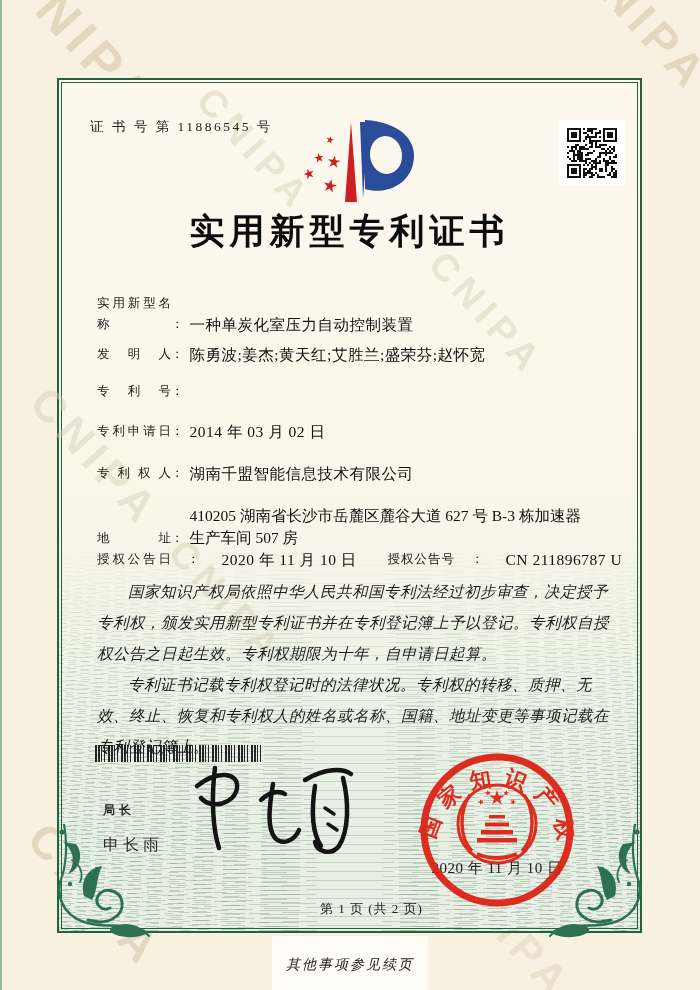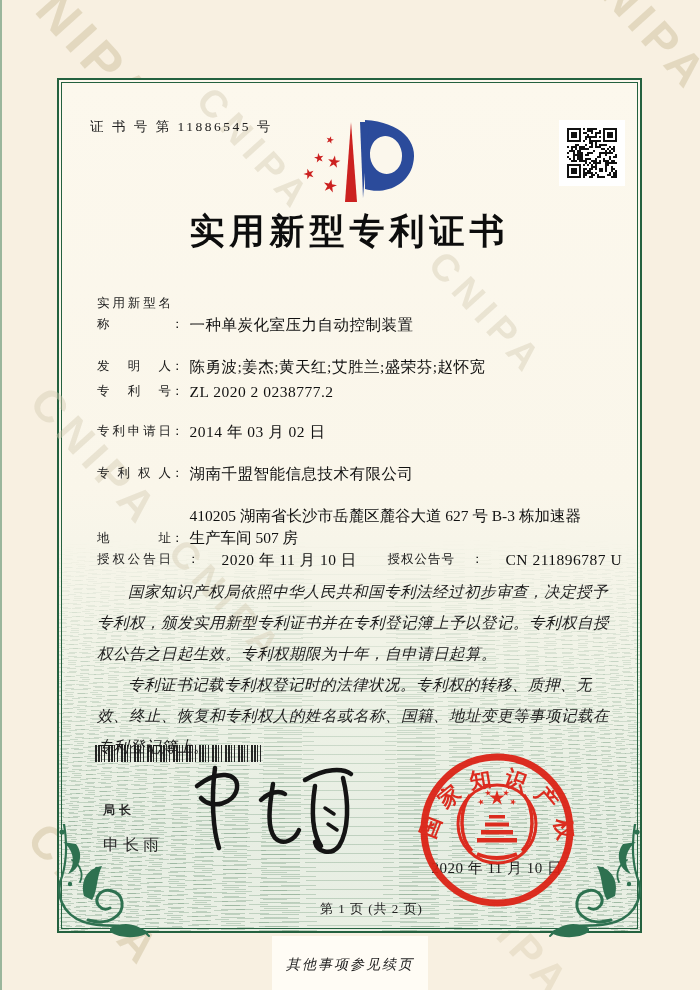--- a/index.html
+++ b/index.html
@@ -415,29 +415,28 @@
       </svg>
   </div>
 
   <div class="doc-title">实用新型专利证书</div>
 
   <div class="row" style="top:213px">
     <span class="flabel">实用新型名称</span>
       <span class="fcolon">：</span>
     <span class="fval">一种单炭化室压力自动控制装置</span>
   </div>
-  <div class="row" style="top:276px">
+  <div class="row" style="top:264px">
     <span class="flabel">发明人</span>
       <span class="fcolon">：</span>
     <span class="fval">陈勇波;姜杰;黄天红;艾胜兰;盛荣芬;赵怀宽</span>
   </div>
   <div class="row" style="top:301px">
     <span class="flabel">专利号</span>
       <span class="fcolon">：</span>
-    <span class="fval">ZL 2020 2 0238777.2</span>
   </div>
   <div class="row" style="top:341px">
     <span class="flabel">专利申请日</span>
       <span class="fcolon">：</span>
     <span class="fval">2014 年 03 月 02 日</span>
   </div>
   <div class="row" style="top:383px">
     <span class="flabel">专利权人</span>
       <span class="fcolon">：</span>
     <span class="fval">湖南千盟智能信息技术有限公司</span>

